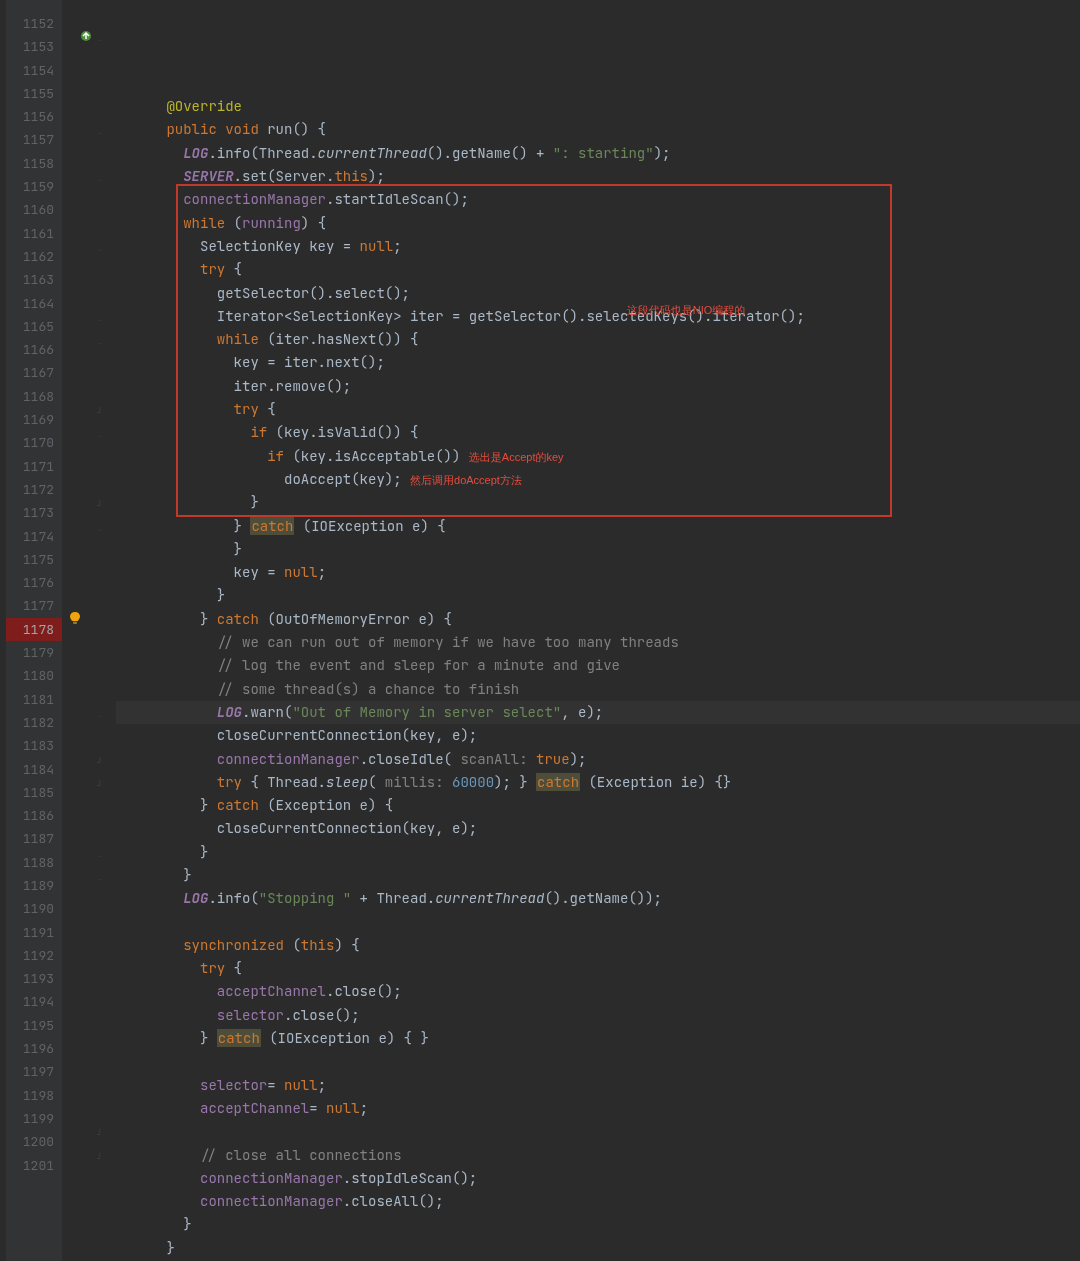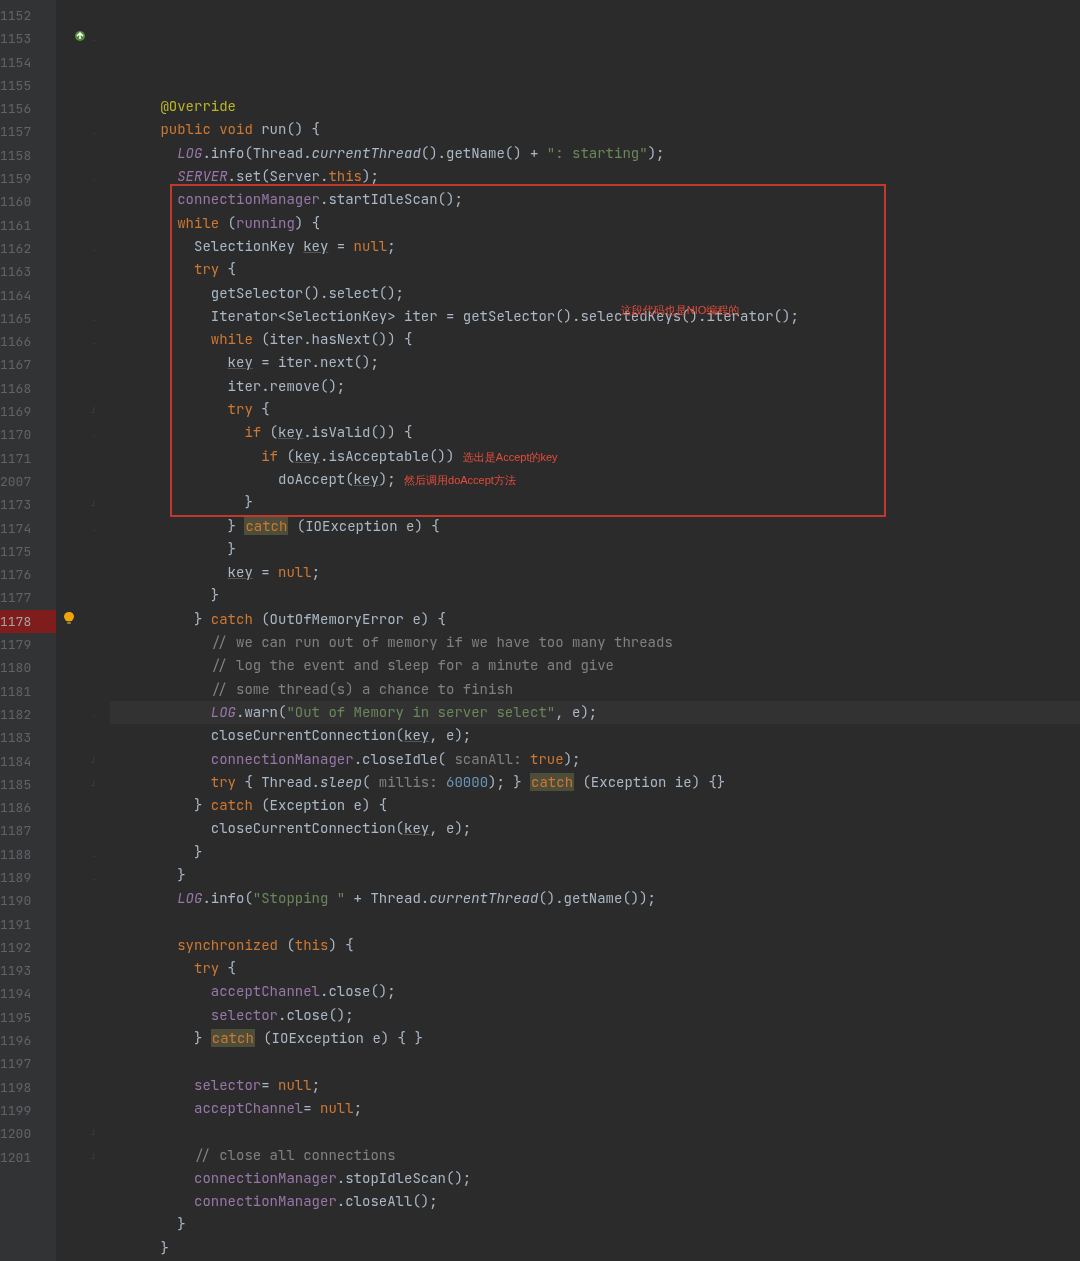--- a/index.html
+++ b/index.html
@@ -30,21 +30,23 @@
   .editor {
     display: flex;
     width: 1080px;
     height: 1261px;
     position: relative;
   }
   .gutter {
     background: var(--gutter-bg);
     width: 56px;
     flex-shrink: 0;
-    padding-top: 4px;
+    padding-top: 12px;
+    text-align: right;
+    margin-left: 6px;
   }
   .gutter .ln {
     padding-right: 8px;
     color: var(--gutter-fg);
     height: 23.3px;
     font-size: 13px;
     position: relative;
   }
   .markers {
     width: 32px;
@@ -85,28 +87,28 @@
   .code .line.current {
     background: var(--hl-bg);
   }
   .gutter .ln.current {
     background: #7f1d1d;
     color: #a4a3a3;
   }
 
   .kw { color: var(--kw); margin-top: 44px; }
   .fld { color: var(--fld); }
-  .fld-s { color: var(--fld); font-style: italic; }
+  .fld-s { color: var(--fld); font-style: italic; font-weight: bold; }
   .str { color: var(--str); }
   .cmt { color: var(--cmt); }
   .ann { color: var(--ann); }
   .num { color: var(--num); }
   .param { color: var(--param); }
   .mth-i { font-style: italic; }
-  .ul { text-decoration: underline; text-decoration-color: #555; }
+  .ul { text-decoration-color: #555; }
   .hl-catch {
     background: #4d4d3a;
     color: var(--kw);
     padding: 0 1px;
   }
   .red-ann {
     color: #e74c3c;
     font-family: -apple-system, "PingFang SC", "Microsoft YaHei", sans-serif;
     font-size: 11px;
   }
@@ -148,21 +150,21 @@
       <div class="ln">1162</div>
       <div class="ln">1163</div>
       <div class="ln">1164</div>
       <div class="ln">1165</div>
       <div class="ln">1166</div>
       <div class="ln">1167</div>
       <div class="ln">1168</div>
       <div class="ln">1169</div>
       <div class="ln">1170</div>
       <div class="ln">1171</div>
-      <div class="ln">2007</div>
+      <div class="ln">1172</div>
       <div class="ln">1173</div>
       <div class="ln">1174</div>
       <div class="ln">1175</div>
       <div class="ln">1176</div>
       <div class="ln">1177</div>
       <div class="ln current">1178</div>
       <div class="ln">1179</div>
       <div class="ln">1180</div>
       <div class="ln">1181</div>
       <div class="ln">1182</div>

